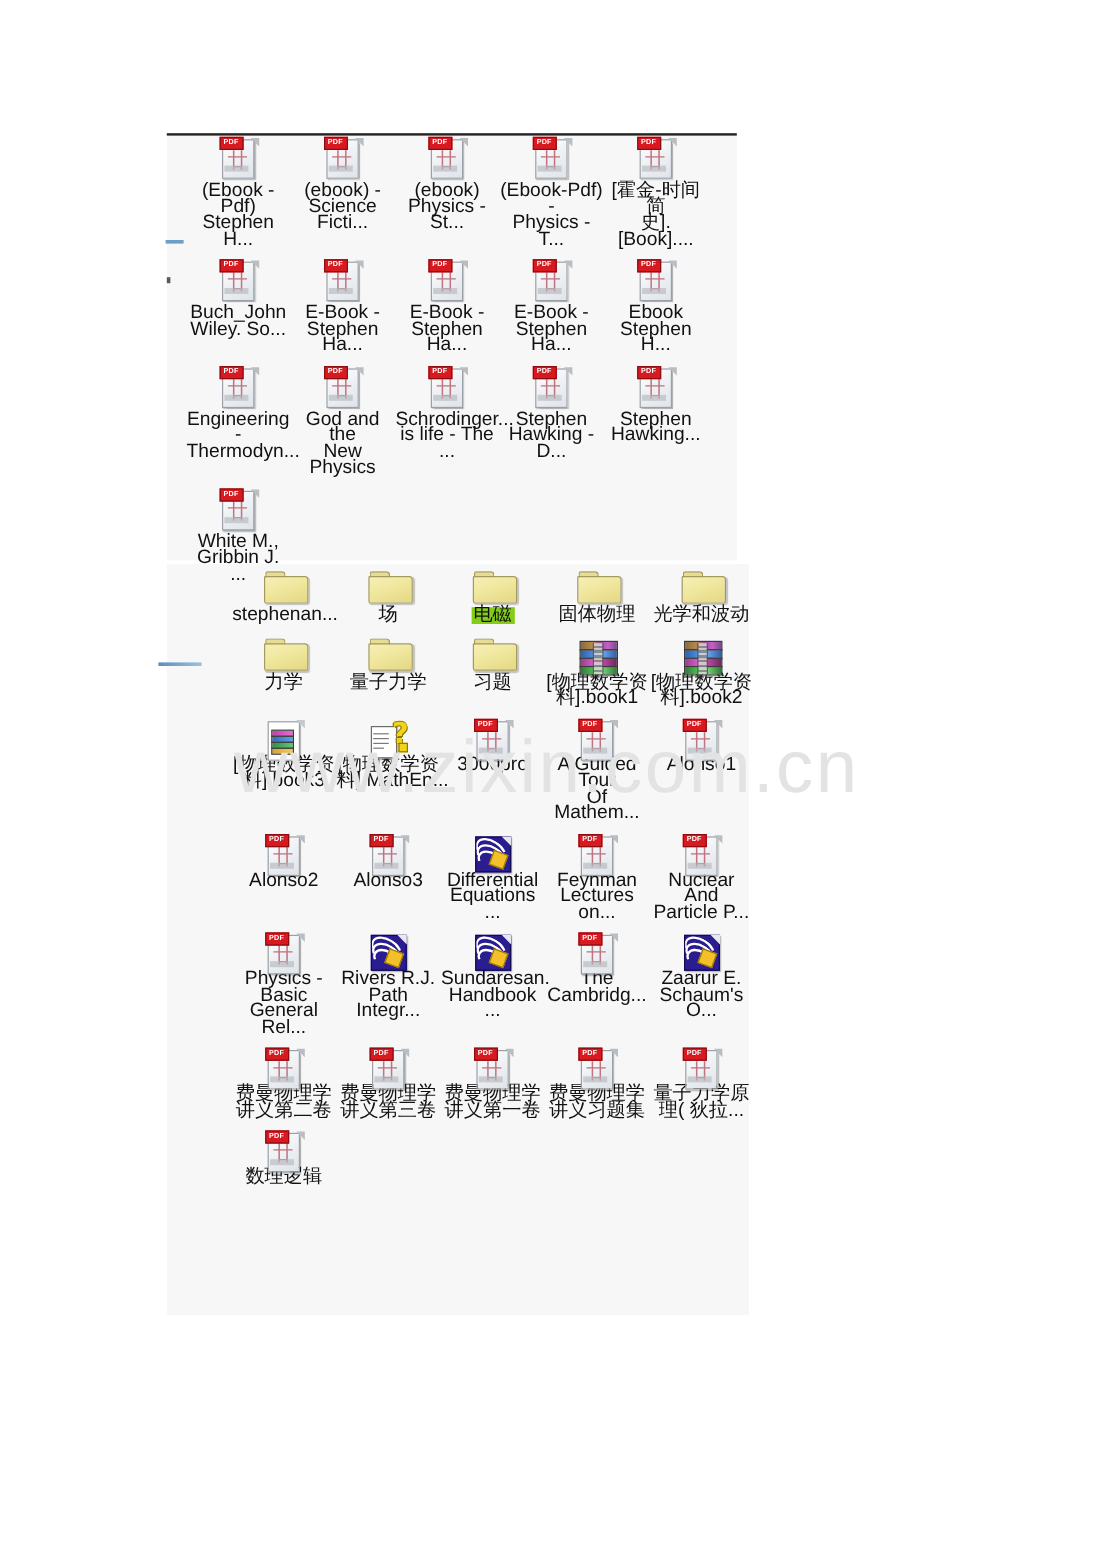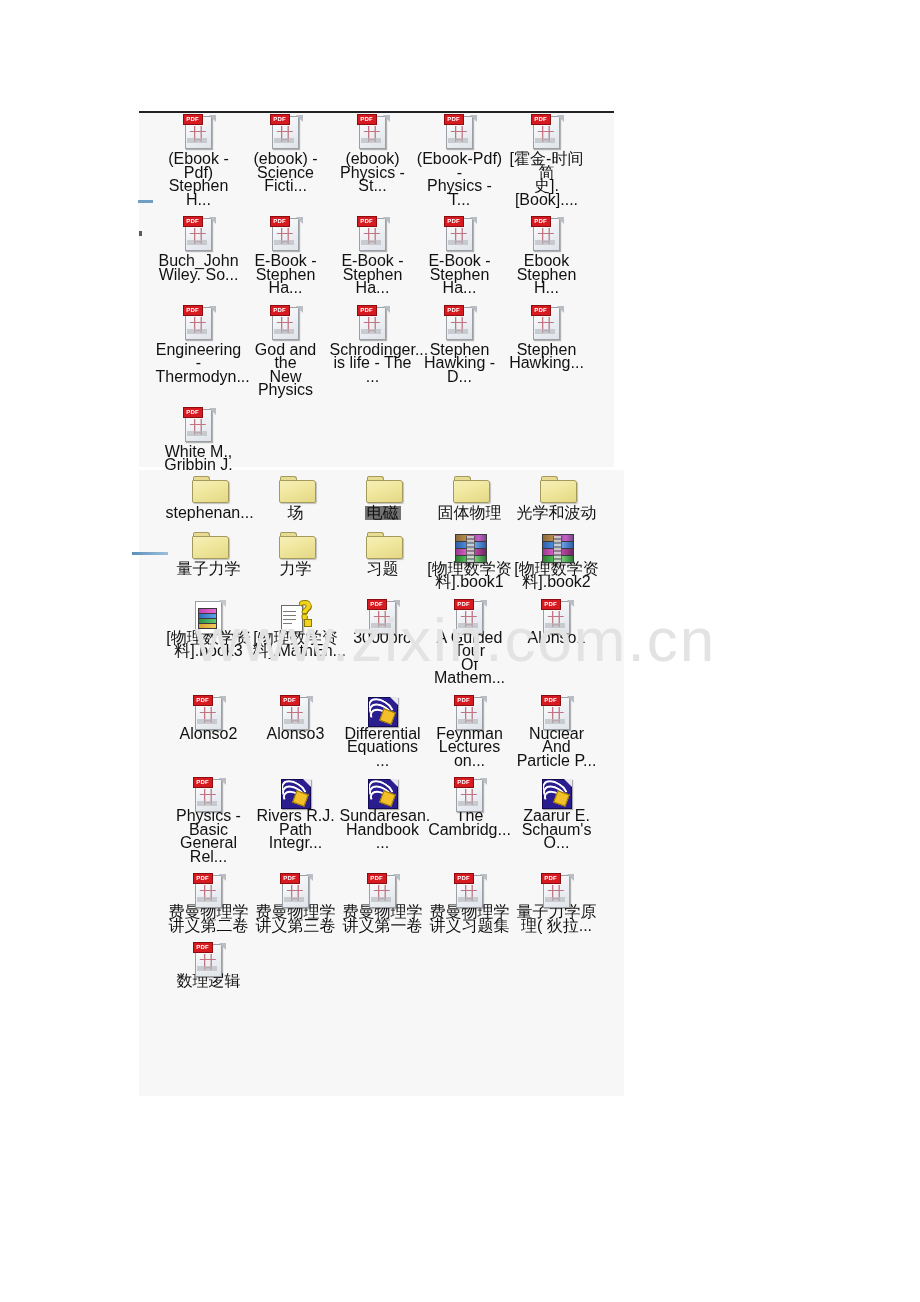--- a/index.html
+++ b/index.html
@@ -88,27 +88,27 @@
   .item .caption {
     font-size: 16px;
     line-height: 13.5px;
     color: #111111;
     text-align: center;
     width: 86px;
     white-space: pre-line;
     font-family: "Liberation Sans", sans-serif;
   }
   .item.selected .caption {
-    background: #737373;
+    background: #84cc16;
     display: inline-block;
     width: auto;
     padding: 0 2px;
   }
   .item.folder-item .glyph { height: 30px; }
-  .item.folder-item { margin-bottom: 4px; }
+  .item.folder-item { margin-bottom: 4px; margin-left: 28px; }
 
   
   .ico-pdf { width: 32px; height: 36px; }
   .ico-pdf .page {
     position: absolute; left: 3px; top: 2px;
     width: 25px; height: 31px;
     background: linear-gradient(150deg,#fefefe 0%,#eceff3 55%,#dfe4ea 100%);
     border: 1px solid #9aa0a6;
     box-shadow: 1px 1px 1px rgba(0,0,0,.28);
   }
@@ -388,25 +388,25 @@
     <div class="item folder-item">
       <div class="glyph"><span class="ico-folder"><span class="tab"></span><span class="body"></span></span></div>
       <div class="caption">固体物理</div>
     </div>
     <div class="item folder-item">
       <div class="glyph"><span class="ico-folder"><span class="tab"></span><span class="body"></span></span></div>
       <div class="caption">光学和波动</div>
     </div>
     <div class="item folder-item">
       <div class="glyph"><span class="ico-folder"><span class="tab"></span><span class="body"></span></span></div>
+      <div class="caption">力学</div>
+    </div>
+    <div class="item folder-item">
+      <div class="glyph"><span class="ico-folder"><span class="tab"></span><span class="body"></span></span></div>
       <div class="caption">量子力学</div>
-    </div>
-    <div class="item folder-item">
-      <div class="glyph"><span class="ico-folder"><span class="tab"></span><span class="body"></span></span></div>
-      <div class="caption">力学</div>
     </div>
     <div class="item folder-item">
       <div class="glyph"><span class="ico-folder"><span class="tab"></span><span class="body"></span></span></div>
       <div class="caption">习题</div>
     </div>
     <div class="item folder-item">
       <div class="glyph"><span class="ico-rar"><span class="stack">
             <span class="bar b1"></span>
             <span class="bar b2"></span>
             <span class="bar b3"></span>

